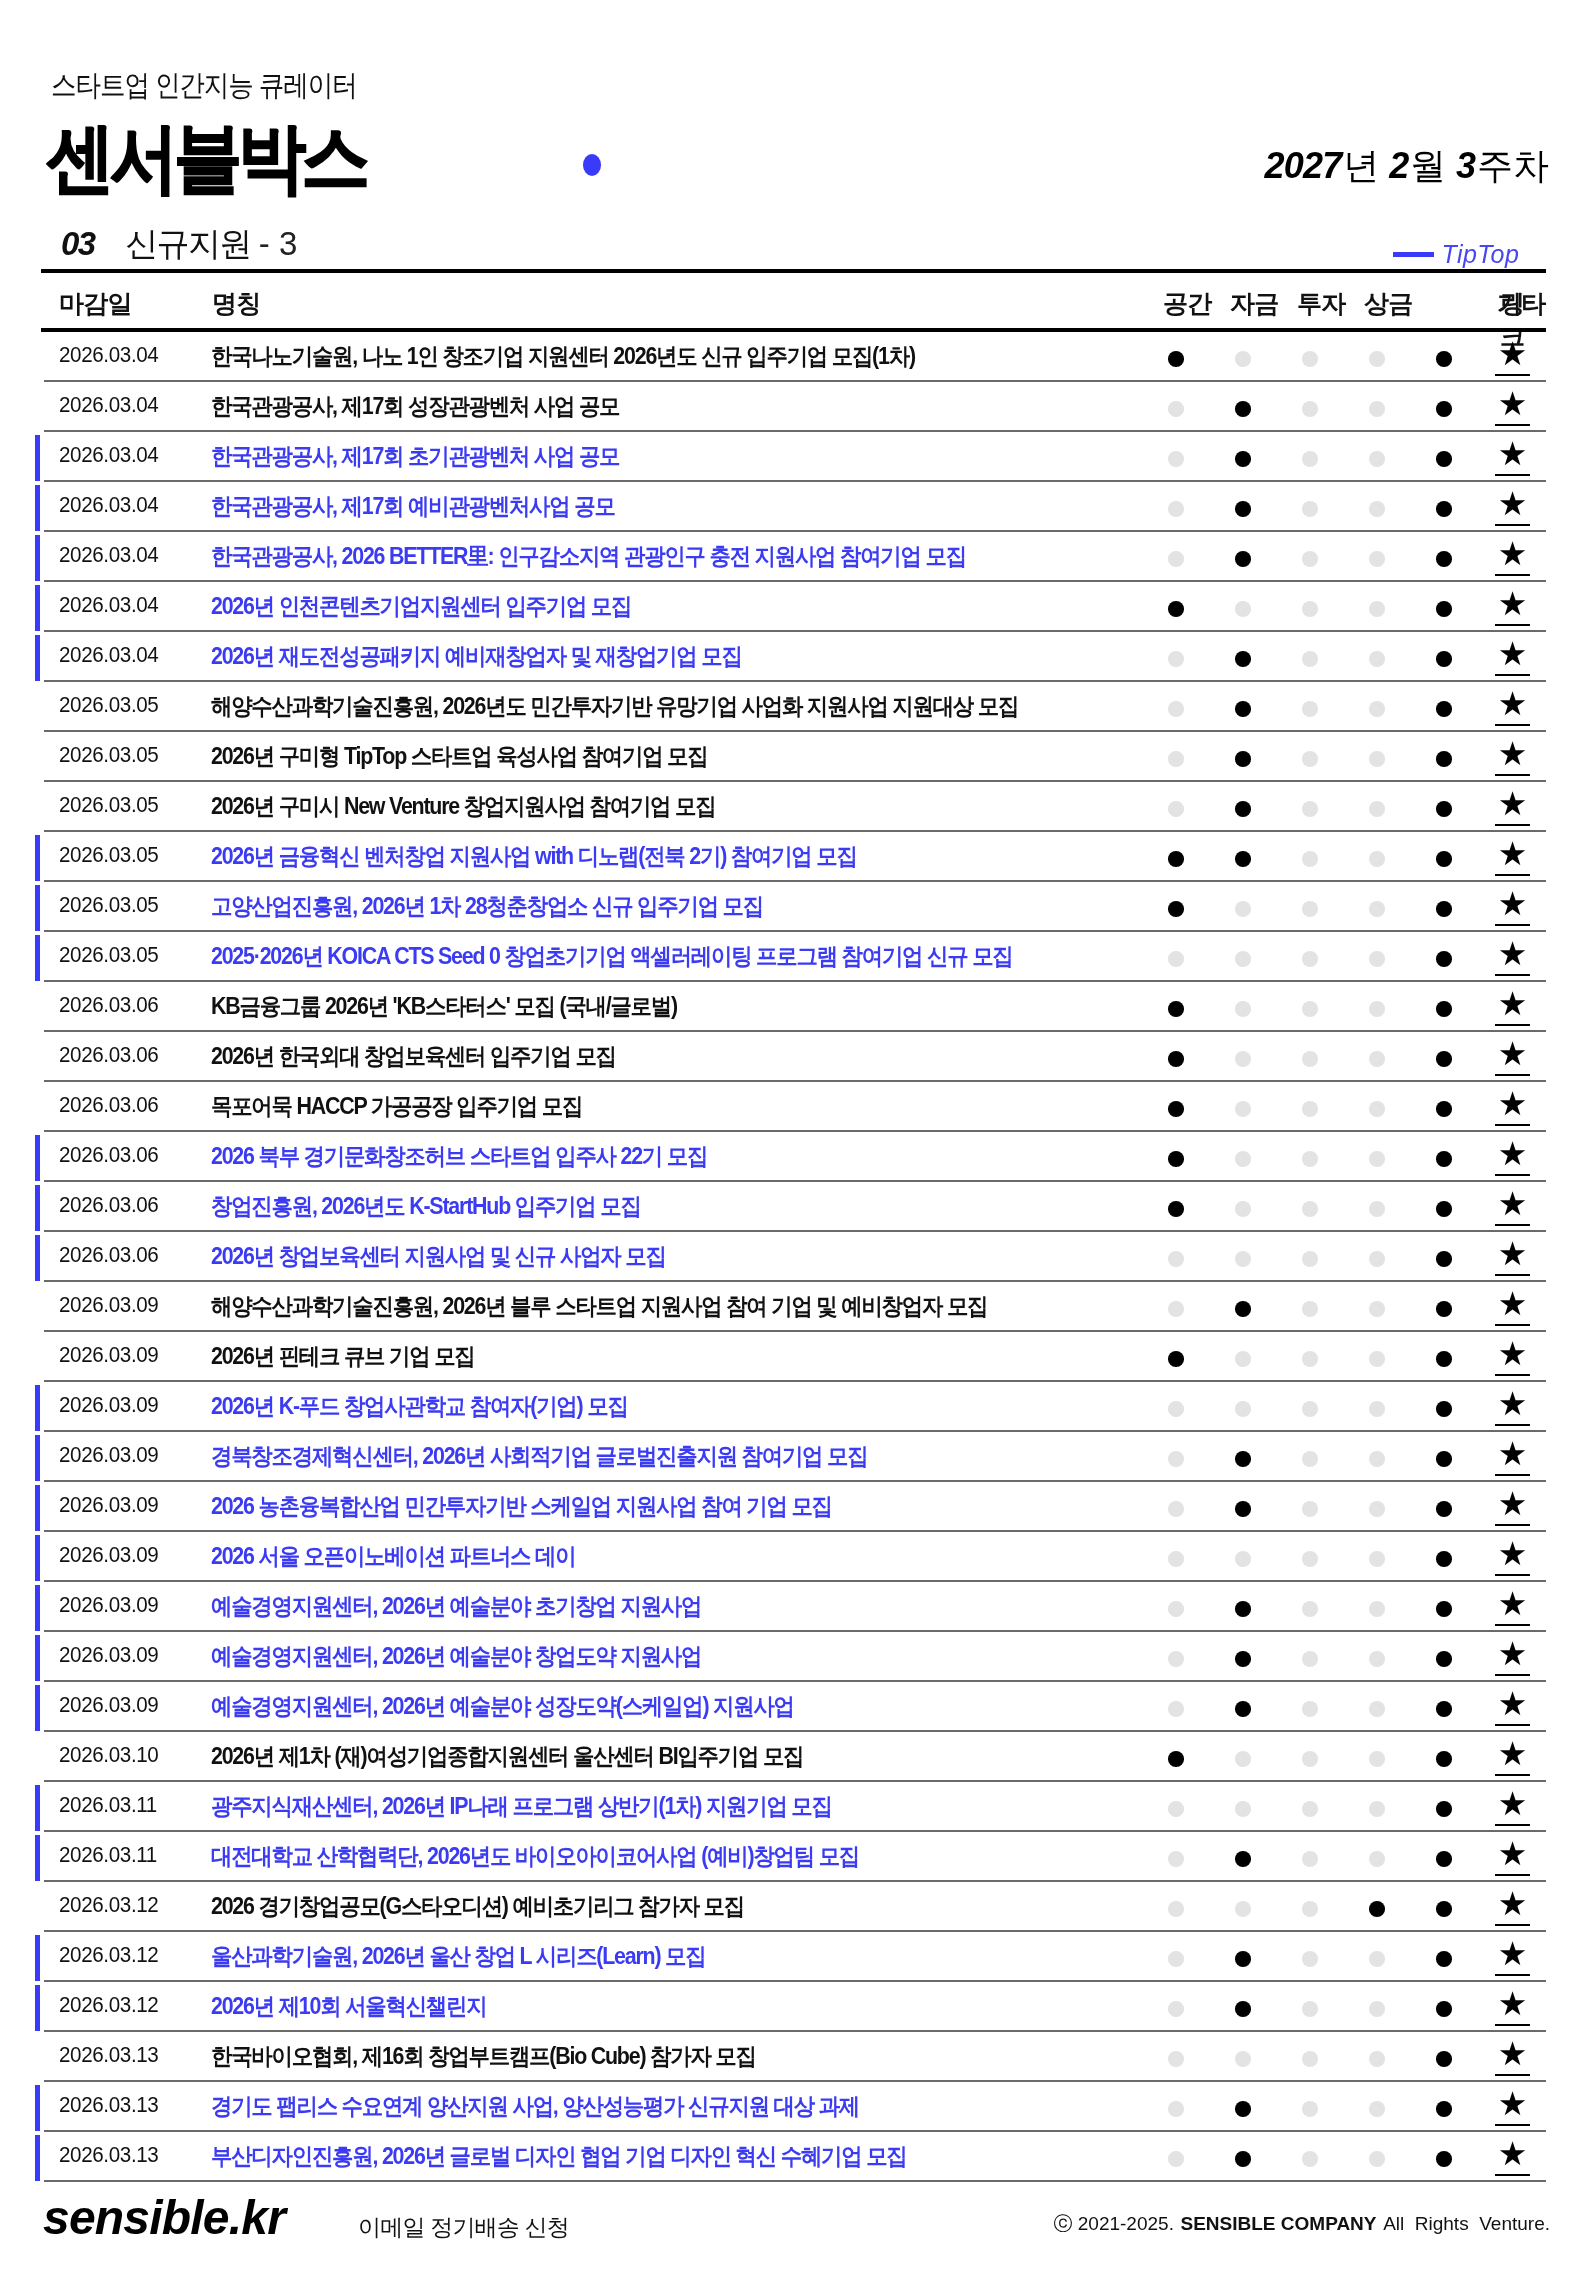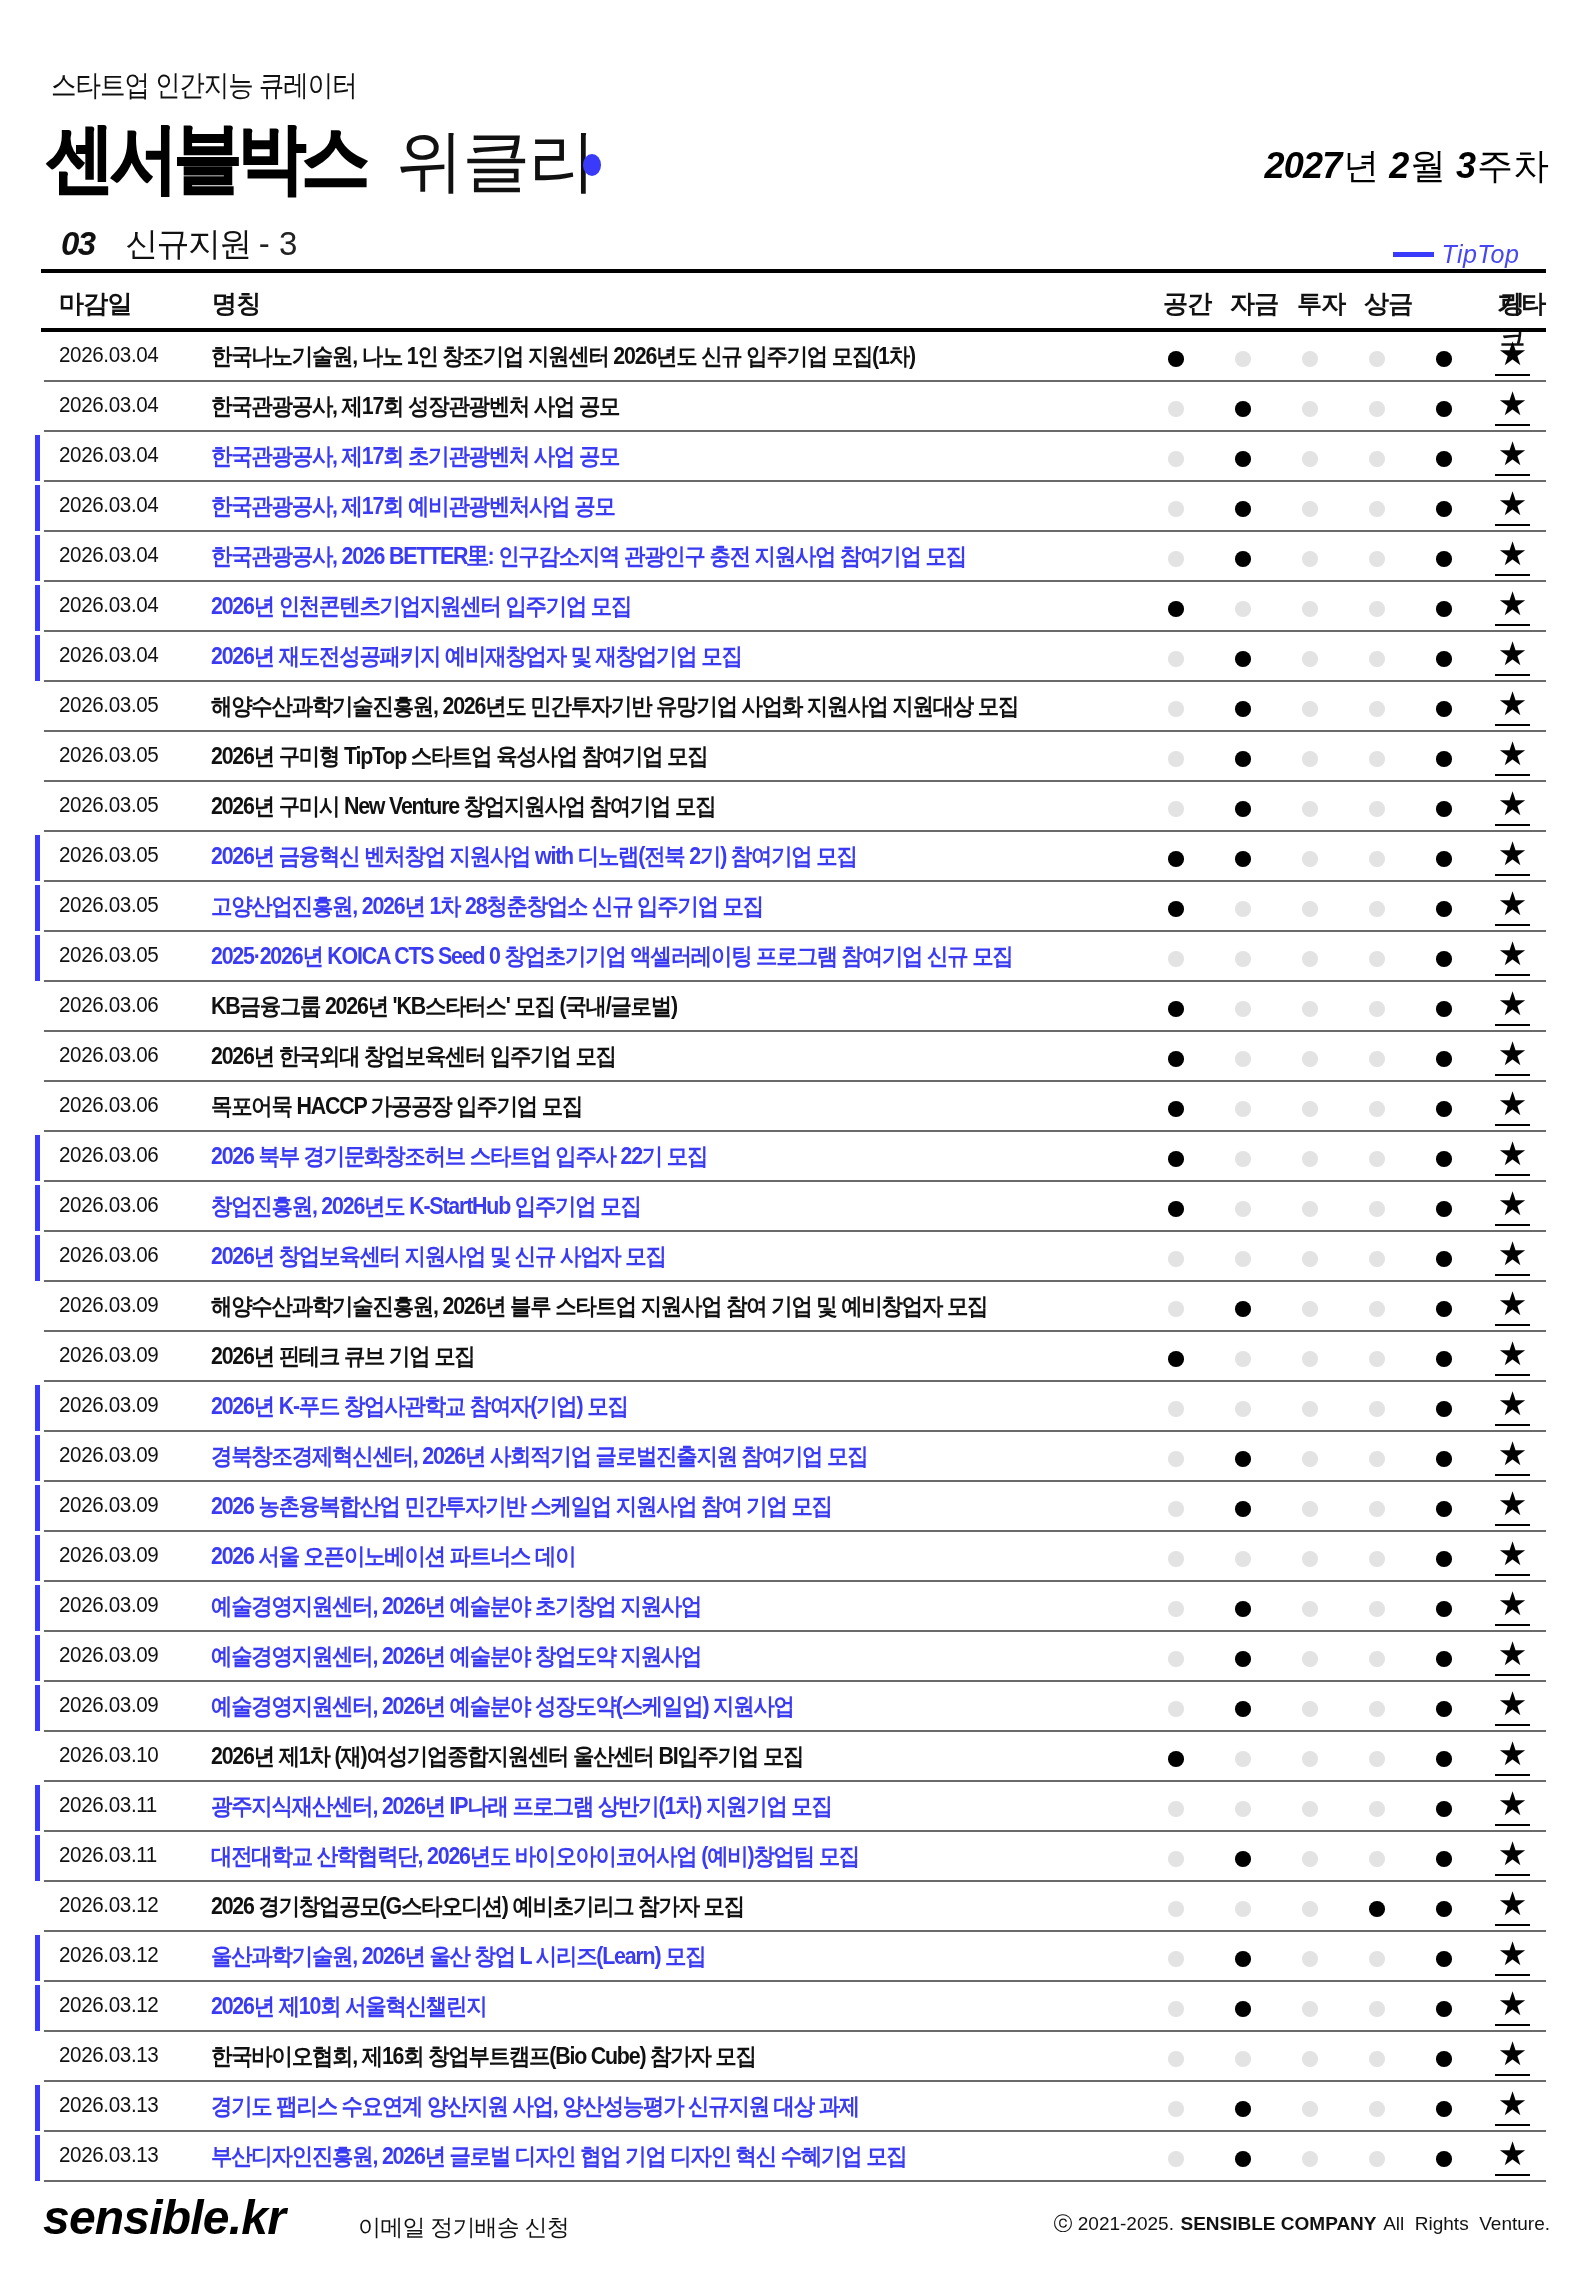--- a/index.html
+++ b/index.html
@@ -46,21 +46,20 @@
     .footer-copy { position: absolute; right: 39px; top: 2211px; font-size: 19px; color: #111; display: flex; align-items: baseline; gap: 6.6px; }
     .footer-copy .brand { font-weight: 900; }
   </style>
 </head>
 <body>
 
 <div class="subtitle">스타트업 인간지능 큐레이터</div>
 
 <div class="title">
   <span class="title-bold">센서블박스</span>
-  <span class="title-light">위클리</span>
   <span class="title-dot"></span>
 </div>
 
 <div class="issue-date">
   <span class="num">2027</span>
   <span class="unit">년</span>
   <span class="num">2</span>
   <span class="unit">월</span>
   <span class="num">3</span>
   <span class="unit" style="margin-right:0">주차</span>

